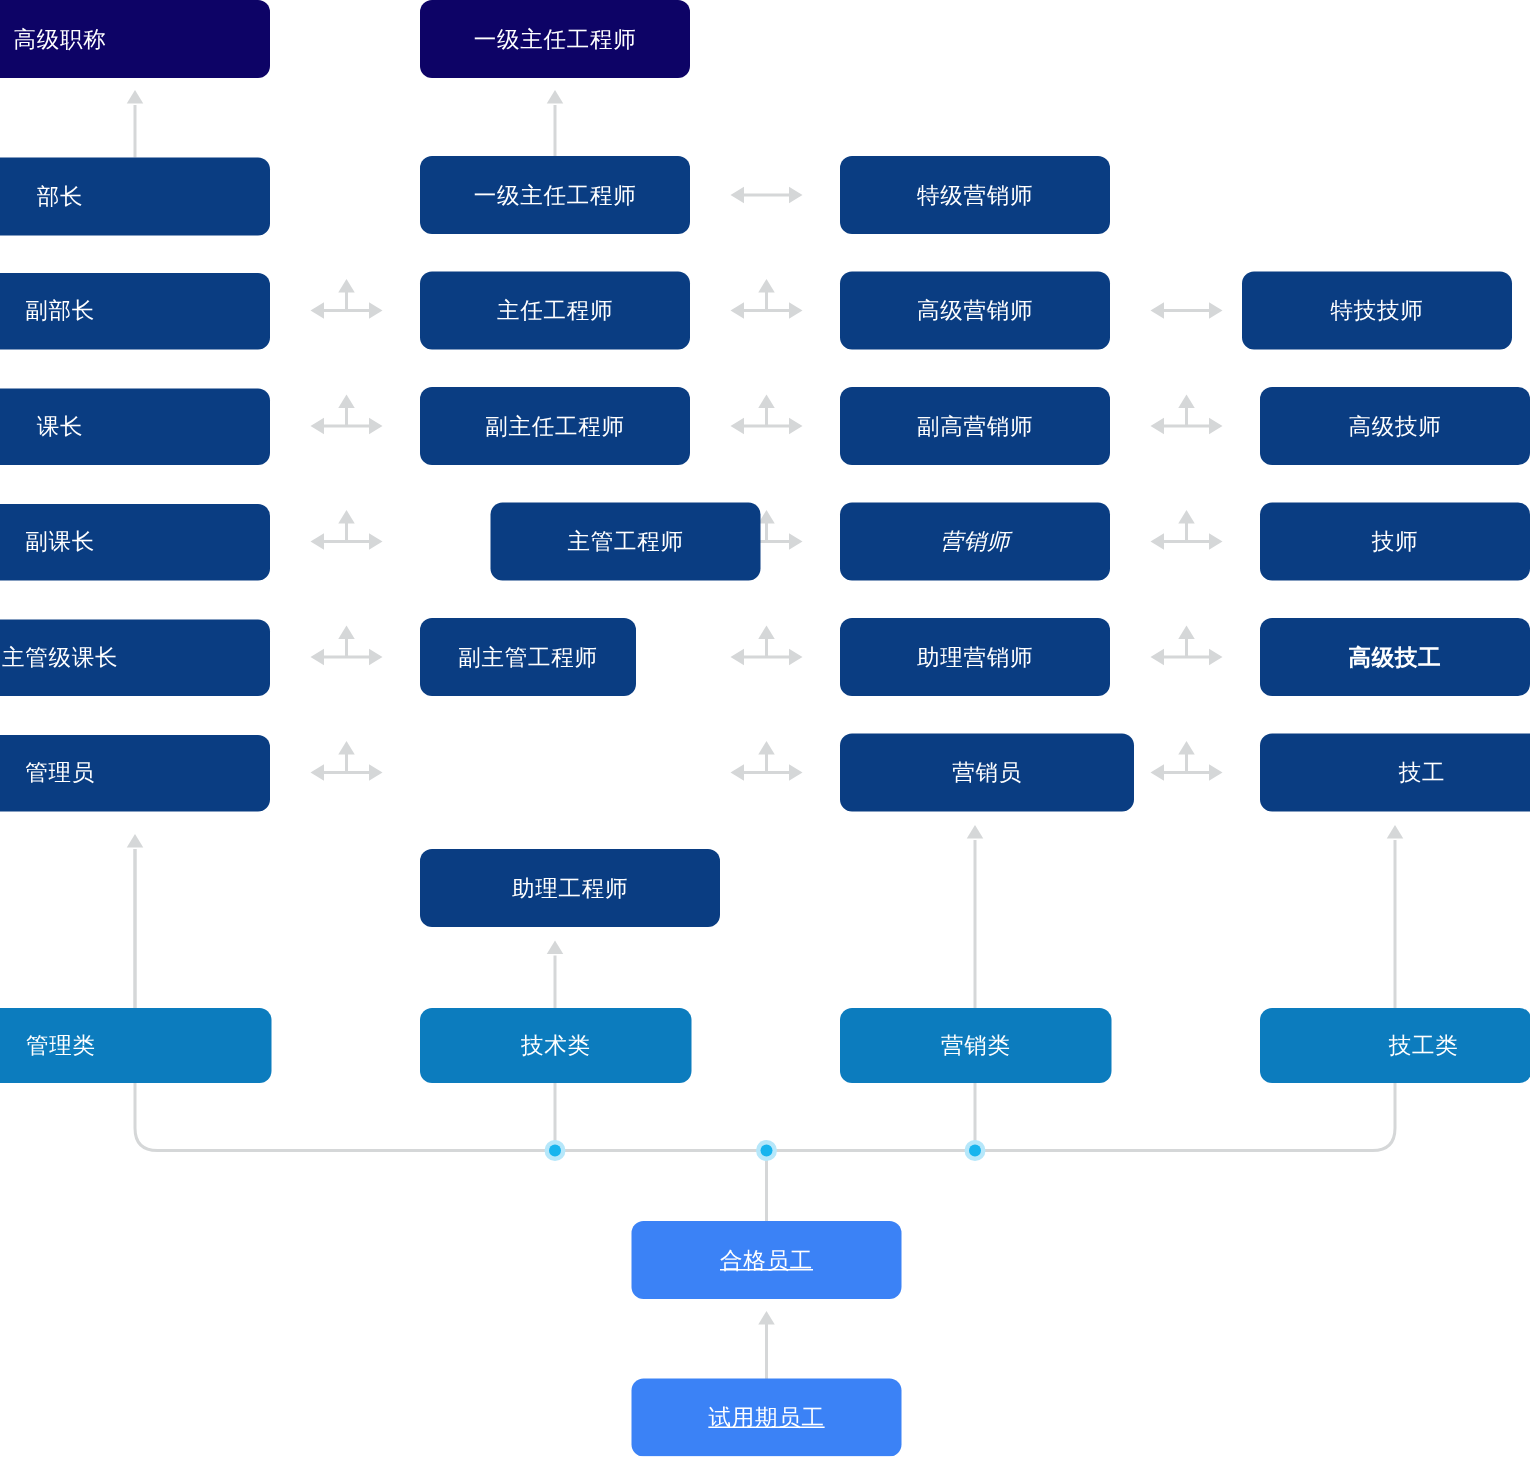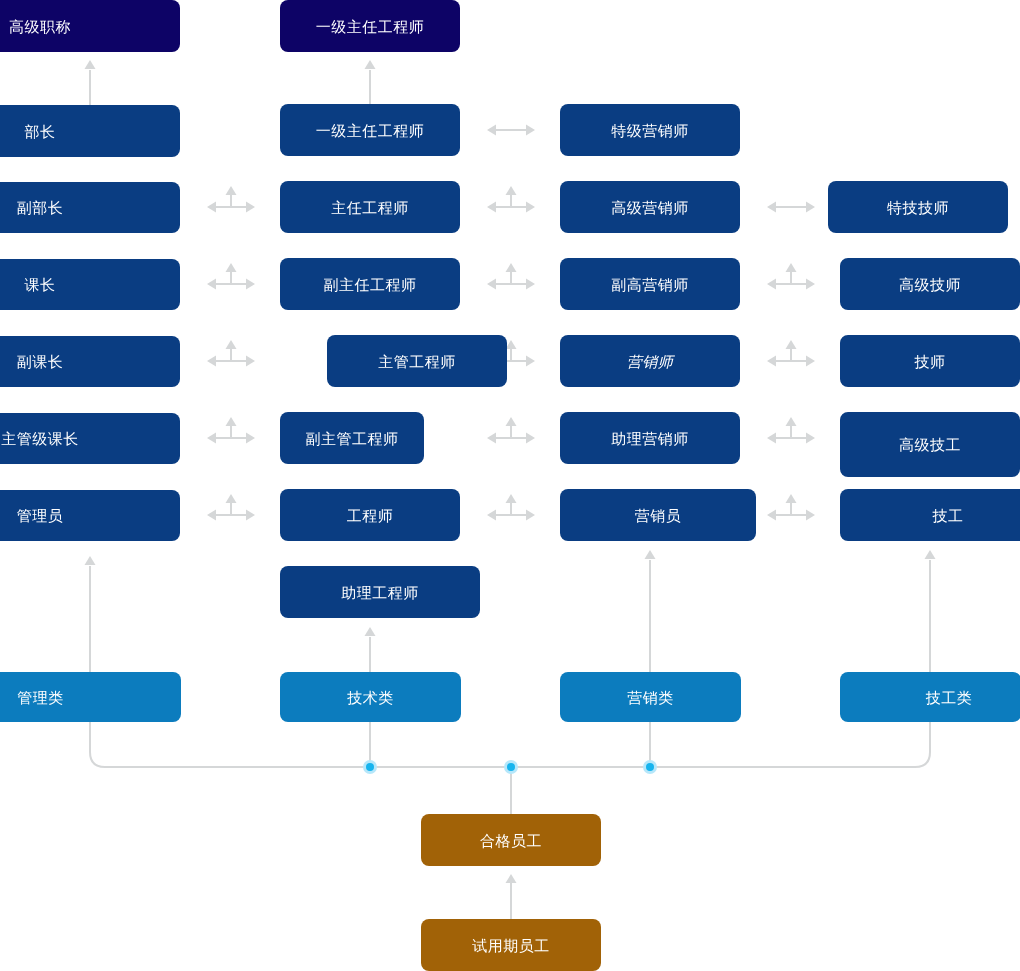--- a/index.html
+++ b/index.html
@@ -28,21 +28,21 @@
     color: #ffffff;
     font-size: 15px;
     line-height: 1;
     letter-spacing: 0.5px;
     white-space: nowrap;
     user-select: none;
   }
   .node.lvl-top     { background: #0D0366; }
   .node.lvl-rank    { background: #0A3D82; }
   .node.lvl-cat     { background: #0C7CBE; }
-  .node.lvl-base    { background: #a16207; }
+  .node.lvl-base    { background: #3b82f6; text-decoration: underline; }
 
   
   #wires {
     position: absolute;
     left: 0; top: 0;
     width: 1020px;
     height: 971px;
     pointer-events: none;
   }
   .wire      { stroke: #d5d7d8; stroke-width: 2; fill: none; }
@@ -287,23 +287,20 @@
   </div>
   <div class="node lvl-rank" style="left:280px;top:258px;width:180px;height:52px;">
     <span>副主任工程师</span>
   </div>
   <div class="node lvl-rank" style="left:280px;top:335px;width:180px;height:52px;margin-left:47px;">
     <span>主管工程师</span>
   </div>
   <div class="node lvl-rank" style="left:280px;top:412px;width:144px;height:52px;">
     <span>副主管工程师</span>
   </div>
-  <div class="node lvl-rank" style="left:280px;top:489px;width:180px;height:52px;">
-    <span>工程师</span>
-  </div>
   <div class="node lvl-rank" style="left:280px;top:566px;width:200px;height:52px;">
     <span>助理工程师</span>
   </div>
   <div class="node lvl-cat" style="left:280px;top:672px;width:181px;height:50px;">
     <span>技术类</span>
   </div>
 
   <div class="node lvl-rank" style="left:560px;top:104px;width:180px;height:52px;">
     <span>特级营销师</span>
   </div>
@@ -328,21 +325,21 @@
 
   <div class="node lvl-rank" style="left:828px;top:181px;width:180px;height:52px;">
     <span>特技技师</span>
   </div>
   <div class="node lvl-rank" style="left:840px;top:258px;width:180px;height:52px;">
     <span>高级技师</span>
   </div>
   <div class="node lvl-rank" style="left:840px;top:335px;width:180px;height:52px;">
     <span>技师</span>
   </div>
-  <div class="node lvl-rank" style="left:840px;top:412px;width:180px;height:65px;">
+  <div class="node lvl-rank" style="left:840px;top:412px;width:180px;height:52px;font-weight:bold;">
     <span>高级技工</span>
   </div>
   <div class="node lvl-rank" style="left:840px;top:489px;width:216px;height:52px;">
     <span>技工</span>
   </div>
   <div class="node lvl-cat" style="left:840px;top:672px;width:181px;height:50px;padding-left:37px;">
     <span>技工类</span>
   </div>
 
   <div class="node lvl-base" style="left:421px;top:814px;width:180px;height:52px;">

